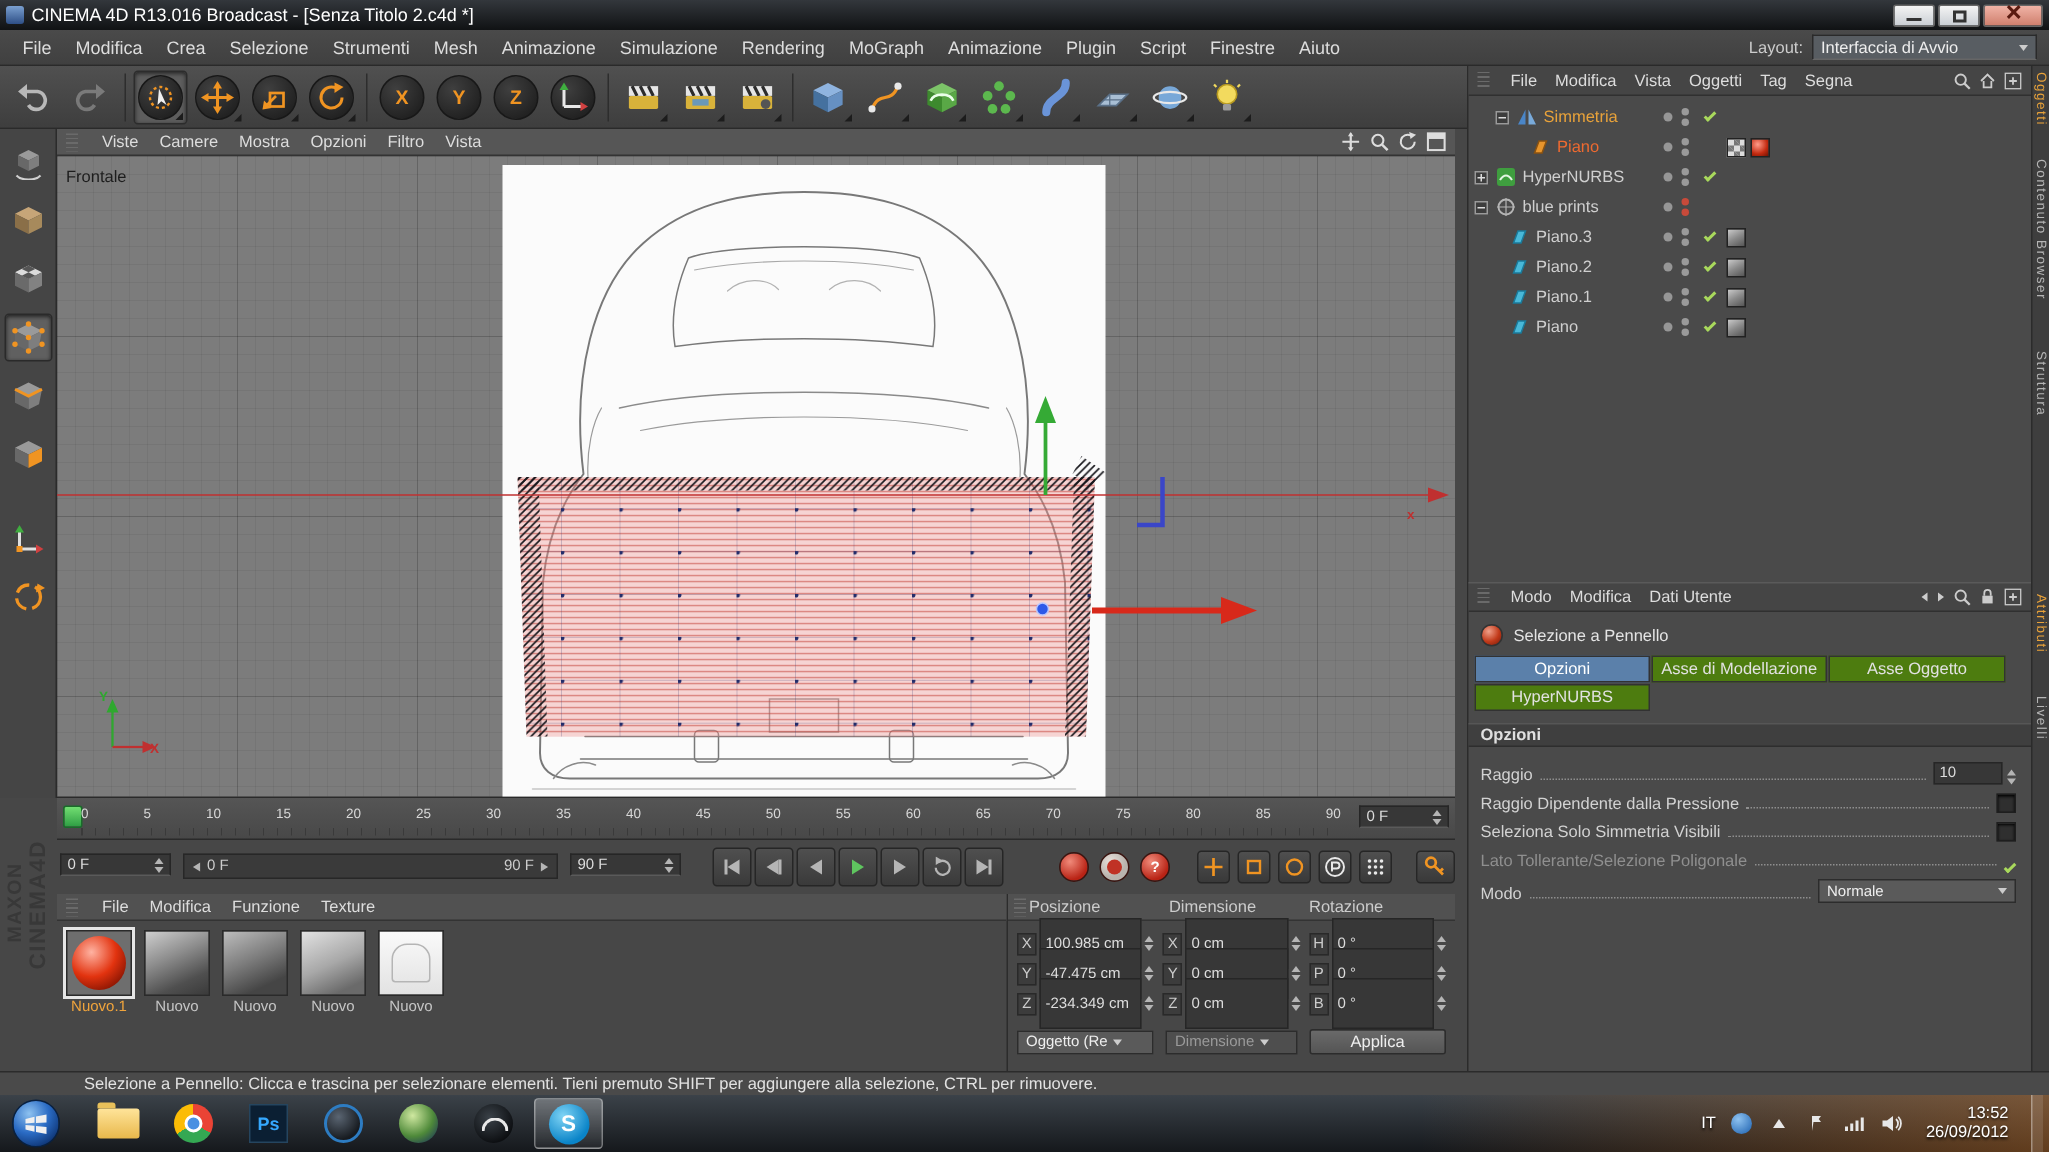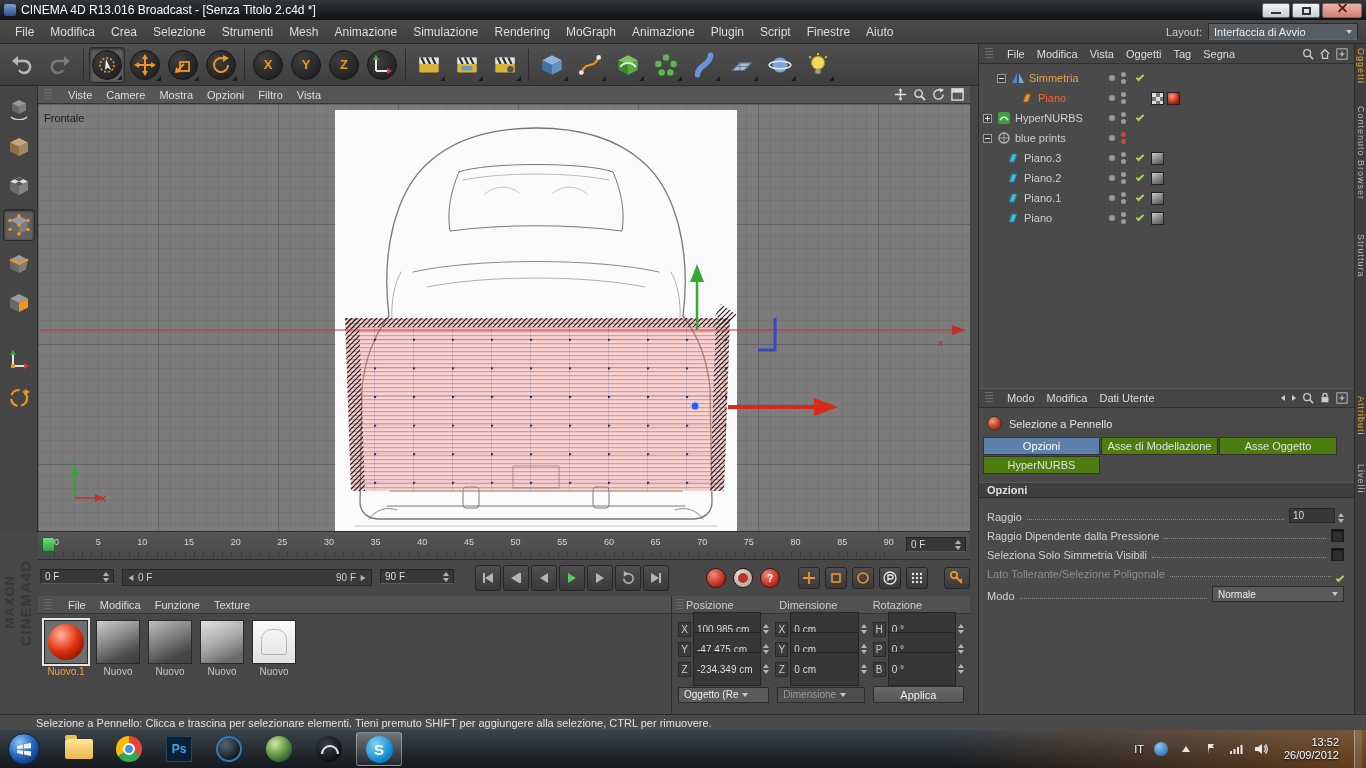--- a/index.html
+++ b/index.html
@@ -150,21 +150,21 @@
   .cbox{width:13px;height:13px;background:#2f2f2f;border:1px solid #1e1e1e;box-shadow:inset 0 1px 2px #000}
   .spfield{width:46px;height:15px;background:#373737;border:1px solid #262626;color:#ddd;font-size:10px;display:flex;align-items:center;padding:0 3px}
   .modedd{width:132px}
 
   
   .rtabs{left:1354px;top:44px;width:12px;height:670px;background:#3e3e3e;border-left:1px solid #2b2b2b;position:absolute}
   .vtab{position:absolute;left:1px;writing-mode:vertical-rl;font-size:9px;color:#b5b5b5;letter-spacing:1px;max-height:120px;overflow:hidden}
   .vtab.org{color:#e8a23a}
 
   
-  .statusbar{left:0;top:714px;width:1366px;height:16px;background:#4a4a4a;border-top:1px solid #2b2b2b;display:flex;align-items:center;padding:0 6px 0 36px;color:#e2e2e2;font-size:11px;position:absolute}
+  .statusbar{left:0;top:714px;width:1366px;height:16px;background:#4a4a4a;border-top:1px solid #2b2b2b;display:flex;align-items:center;padding:0 6px 0 56px;color:#e2e2e2;font-size:11px;position:absolute}
 
   
   .wm{position:absolute;writing-mode:vertical-rl;transform:rotate(180deg);color:#383838;font-weight:bold;letter-spacing:1px}
 
   
   .taskbar{left:0;top:730px;width:1366px;height:38px;background:linear-gradient(#3b4249,#15181c);position:absolute;display:flex;align-items:center}
   .tkglow{position:absolute;right:0;top:0;width:420px;height:38px;background:linear-gradient(90deg,transparent,rgba(222,120,30,.38));pointer-events:none}
   .orb{width:32px;height:32px;border-radius:50%;margin:0 14px 0 8px;background:radial-gradient(circle at 35% 28%,#8ec2f0,#2a6bc4 45%,#0b2f6c 85%);border:1px solid #09203f;display:flex;align-items:center;justify-content:center}
   .taskbtn{width:46px;height:34px;display:flex;align-items:center;justify-content:center;border-radius:3px;margin:0 2px}
   .taskbtn.pressed{background:linear-gradient(rgba(255,255,255,.28),rgba(255,255,255,.06));border:1px solid rgba(255,255,255,.35)}

